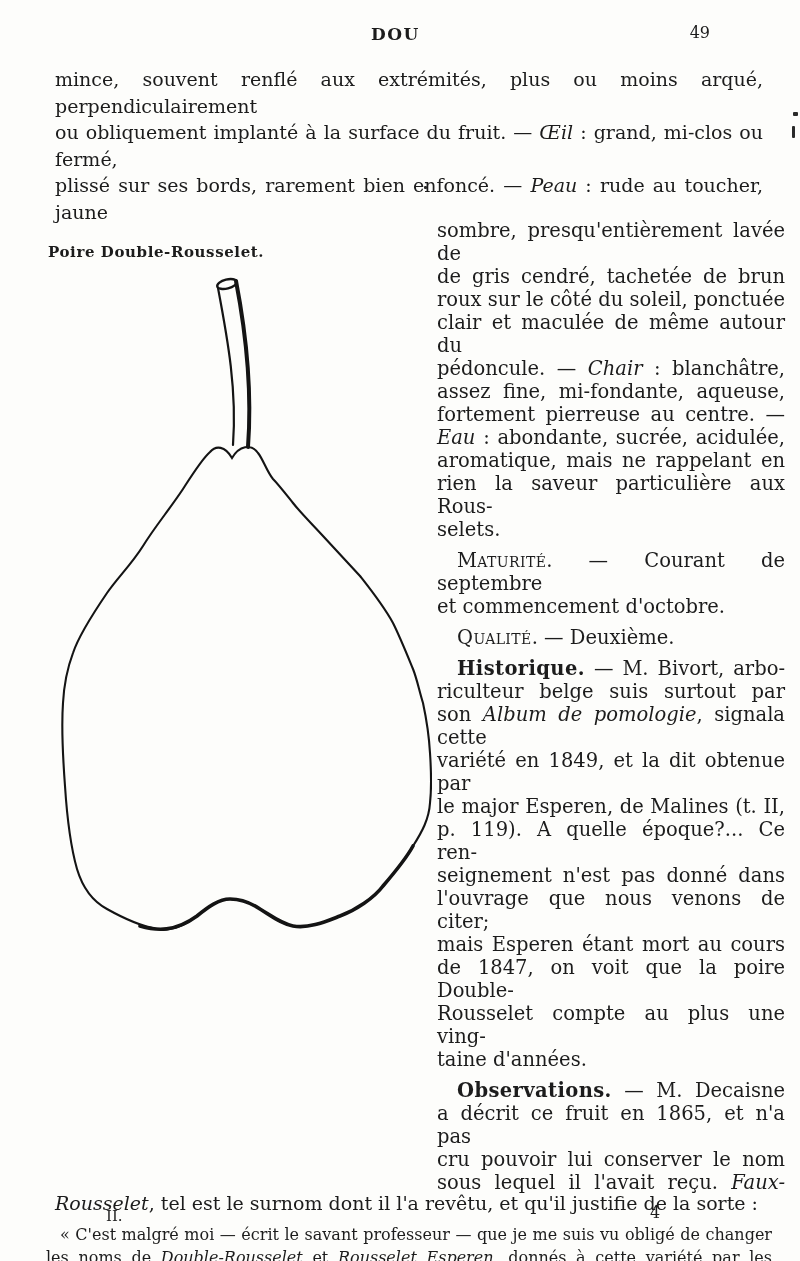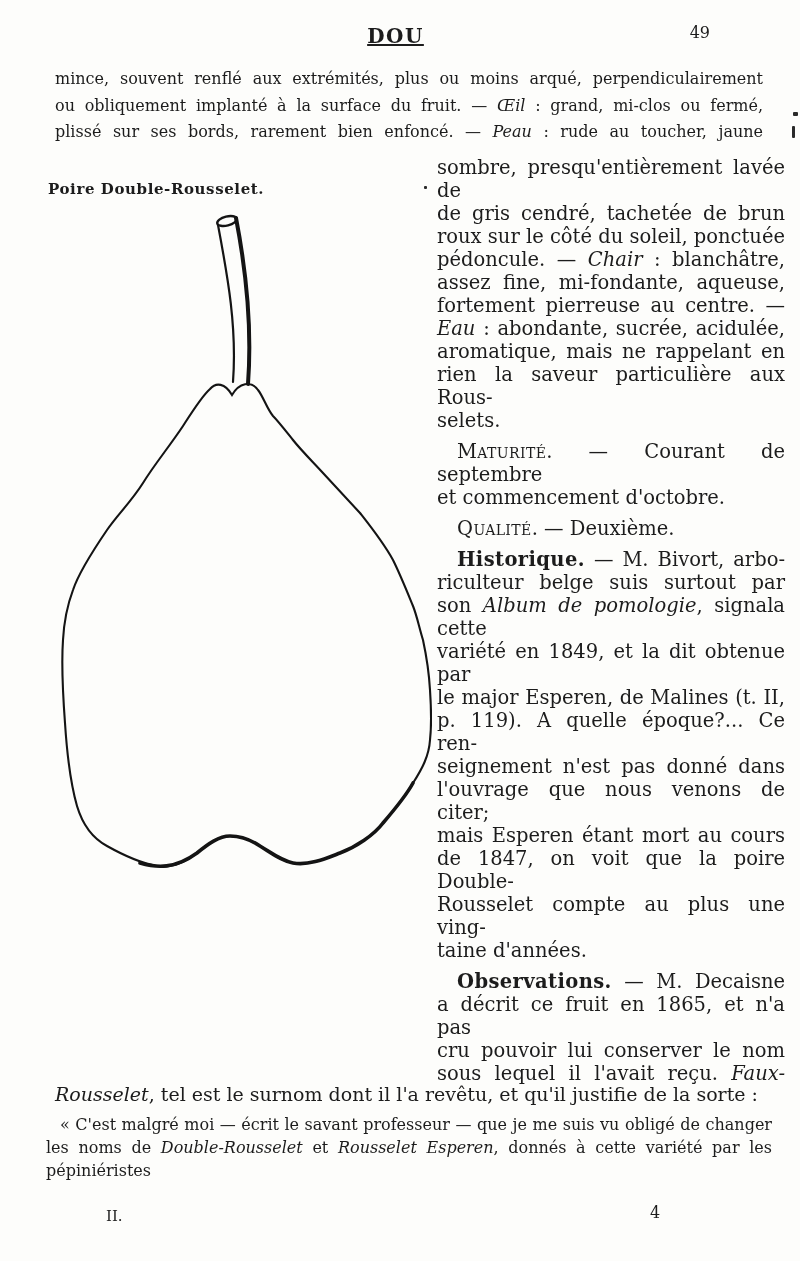--- a/index.html
+++ b/index.html
@@ -7,32 +7,32 @@
   .page {
     position:relative; width:800px; height:1261px;
     background:#fdfdfb; color:#1c1c1c;
     font-family:"DejaVu Serif","Liberation Serif",serif;
     overflow:hidden; margin:0 auto;
   }
   
   .header { position:relative; height:44px; }
   .running-title {
     position:absolute; left:11px; right:20px; top:24px; text-align:center;
-    font-size:20px; font-weight:bold; letter-spacing:1.5px;text-decoration:underline;
+    font-size:17px; font-weight:bold; letter-spacing:1.5px;
   }
   .page-number { position:absolute; right:90px; top:23px; font-size:16px; }
 
   
   .line { text-align:justify; text-align-last:justify; white-space:normal; }
   .line.last { text-align-last:left; }
   i { }
   b { font-weight:bold; letter-spacing:0.4px; }
   .sc { font-variant:small-caps; letter-spacing:0.4px; }
 
-  .p-intro { margin:22px 37px 16px 55px; font-size:16px; line-height:26.5px; }
+  .p-intro { margin:22px 37px 0 55px; font-size:19px; line-height:26.5px; }
 
   .columns { display:flex; margin:-8px 0 0 48px; }
   .fig-col { width:389px; flex:0 0 auto; }
   .figure-caption {
     margin-top:26px; font-size:15px; font-weight:bold;
     letter-spacing:0.6px;
   }
   .pear-svg { display:block; margin-top:10px; }
 
   .right-col { width:348px; flex:0 0 auto; padding-top:2px;
@@ -120,20 +120,21 @@
              C 308 639, 326 627, 335 615
              C 347 601, 358 588, 365 575"></path>
       </svg>
     </div>
 
     <div class="right-col">
       <div class="para">
           <div class="line">sombre, presqu'entièrement lavée de</div>
           <div class="line">de gris cendré, tachetée de brun</div>
           <div class="line">roux sur le côté du soleil, ponctuée</div>
+          <div class="line">clair et maculée de même autour du</div>
           <div class="line">pédoncule. — <i>Chair</i> : blanchâtre,</div>
           <div class="line">assez fine, mi-fondante, aqueuse,</div>
           <div class="line">fortement pierreuse au centre. —</div>
           <div class="line"><i>Eau</i> : abondante, sucrée, acidulée,</div>
           <div class="line">aromatique, mais ne rappelant en</div>
           <div class="line">rien la saveur particulière aux Rous-</div>
           <div class="line last">selets.</div>
         </div>
       <div class="para indent">
           <div class="line"><span class="sc">Maturité</span>. — Courant de septembre</div>

